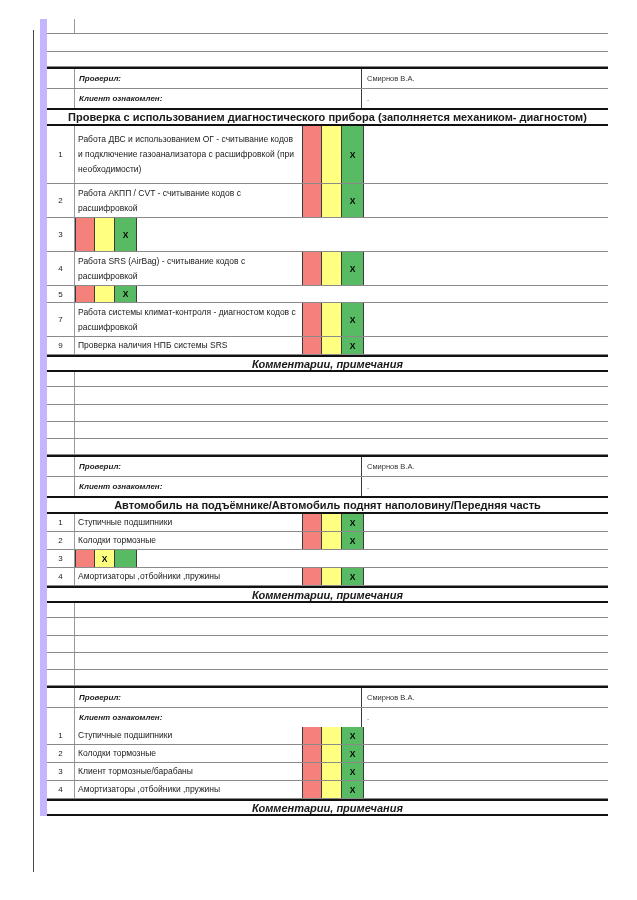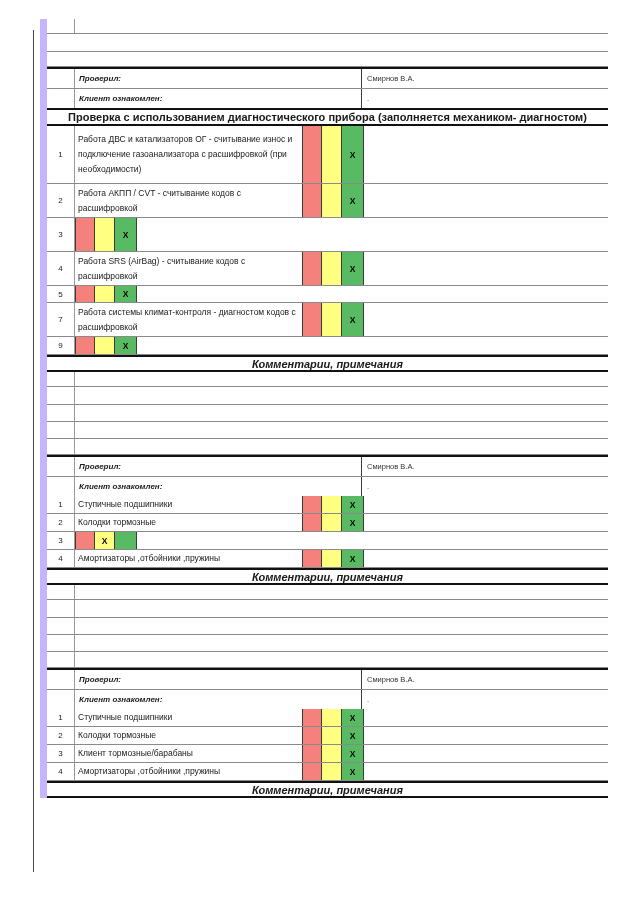--- a/index.html
+++ b/index.html
@@ -61,21 +61,21 @@
         <div class="cell c-num"></div>
         <div class="cell c-sign-label">Клиент ознакомлен:</div>
         <div class="cell c-sign-value">.</div>
       </div>
     </div>
 
     <div class="section">
         <div class="band header-band">Проверка с использованием диагностического прибора (заполняется механиком- диагностом)</div>
         <div class="row checklist-row" style="height: 58px;">
           <div class="cell c-num">1</div>
-          <div class="cell c-desc">Работа ДВС и катализаторов ОГ - считывание износ и подключение газоанализатора с расшифровкой (при необходимости)</div>
+          <div class="cell c-desc">Работа ДВС и использованием ОГ - считывание кодов и подключение газоанализатора с расшифровкой (при необходимости)</div>
           <div class="cell c-status red" style="background: rgb(245, 129, 125);"></div>
           <div class="cell c-status yellow" style="background: rgb(255, 255, 128);"></div>
           <div class="cell c-status green" style="background: rgb(88, 186, 98);">
             <span class="mark">X</span>
           </div>
           <div class="cell c-note"></div>
         </div>
         <div class="row checklist-row" style="height: 34px;">
           <div class="cell c-num">2</div>
           <div class="cell c-desc">Работа АКПП / CVT - считывание кодов с расшифровкой</div>
@@ -119,20 +119,21 @@
           <div class="cell c-desc">Работа системы климат-контроля - диагностом кодов с расшифровкой</div>
           <div class="cell c-status red" style="background: rgb(245, 129, 125);"></div>
           <div class="cell c-status yellow" style="background: rgb(255, 255, 128);"></div>
           <div class="cell c-status green" style="background: rgb(88, 186, 98);">
             <span class="mark">X</span>
           </div>
           <div class="cell c-note"></div>
         </div>
         <div class="row checklist-row" style="height: 18px;">
           <div class="cell c-num">9</div>
+          <div class="cell c-desc">Проверка наличия НПБ системы SRS</div>
           <div class="cell c-status red" style="background: rgb(245, 129, 125);"></div>
           <div class="cell c-status yellow" style="background: rgb(255, 255, 128);"></div>
           <div class="cell c-status green" style="background: rgb(88, 186, 98);">
             <span class="mark">X</span>
           </div>
           <div class="cell c-note"></div>
         </div>
       </div>
     <div class="comments-block">
         <div class="band comments-band">Комментарии, примечания</div>
@@ -165,20 +166,21 @@
         <div class="cell c-sign-value">Смирнов В.А.</div>
       </div>
       <div class="row sign-row second">
         <div class="cell c-num"></div>
         <div class="cell c-sign-label">Клиент ознакомлен:</div>
         <div class="cell c-sign-value">.</div>
       </div>
     </div>
 
     <div class="section">
+        <div class="band header-band">Автомобиль на подъёмнике/Автомобиль поднят наполовину/Передняя часть</div>
         <div class="row checklist-row" style="height: 18px;">
           <div class="cell c-num">1</div>
           <div class="cell c-desc">Ступичные подшипники</div>
           <div class="cell c-status red" style="background: rgb(245, 129, 125);"></div>
           <div class="cell c-status yellow" style="background: rgb(255, 255, 128);"></div>
           <div class="cell c-status green" style="background: rgb(88, 186, 98);">
             <span class="mark">X</span>
           </div>
           <div class="cell c-note"></div>
         </div>

